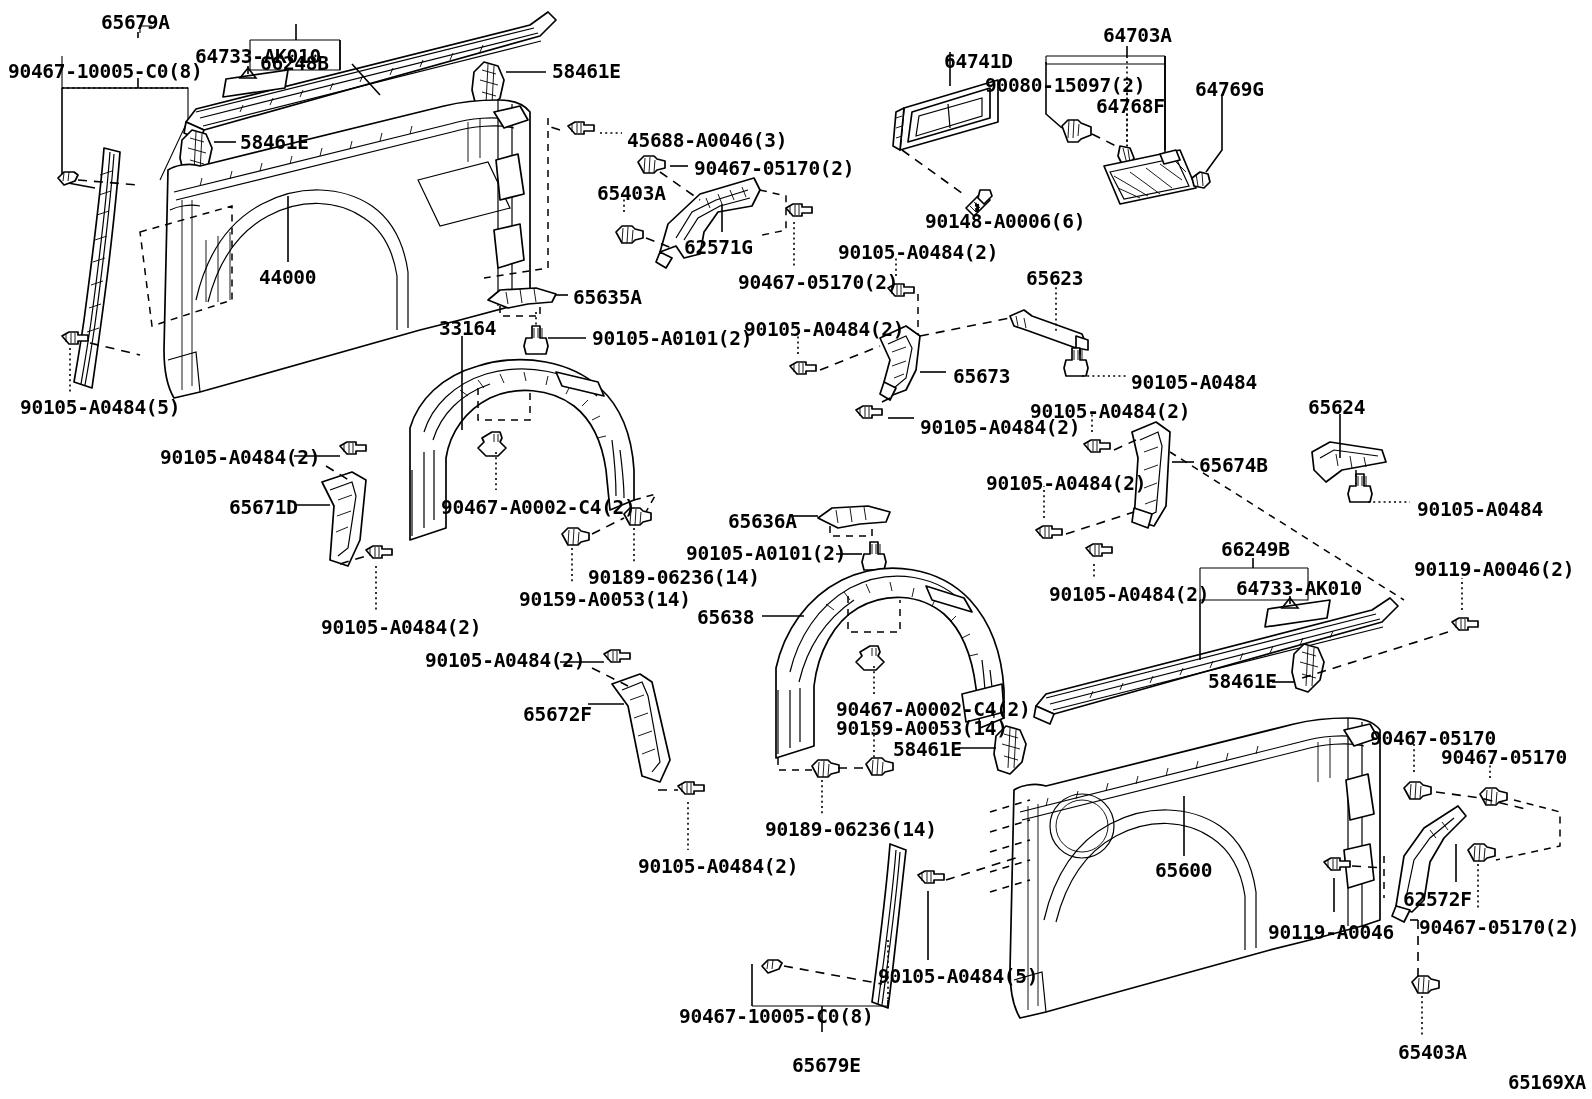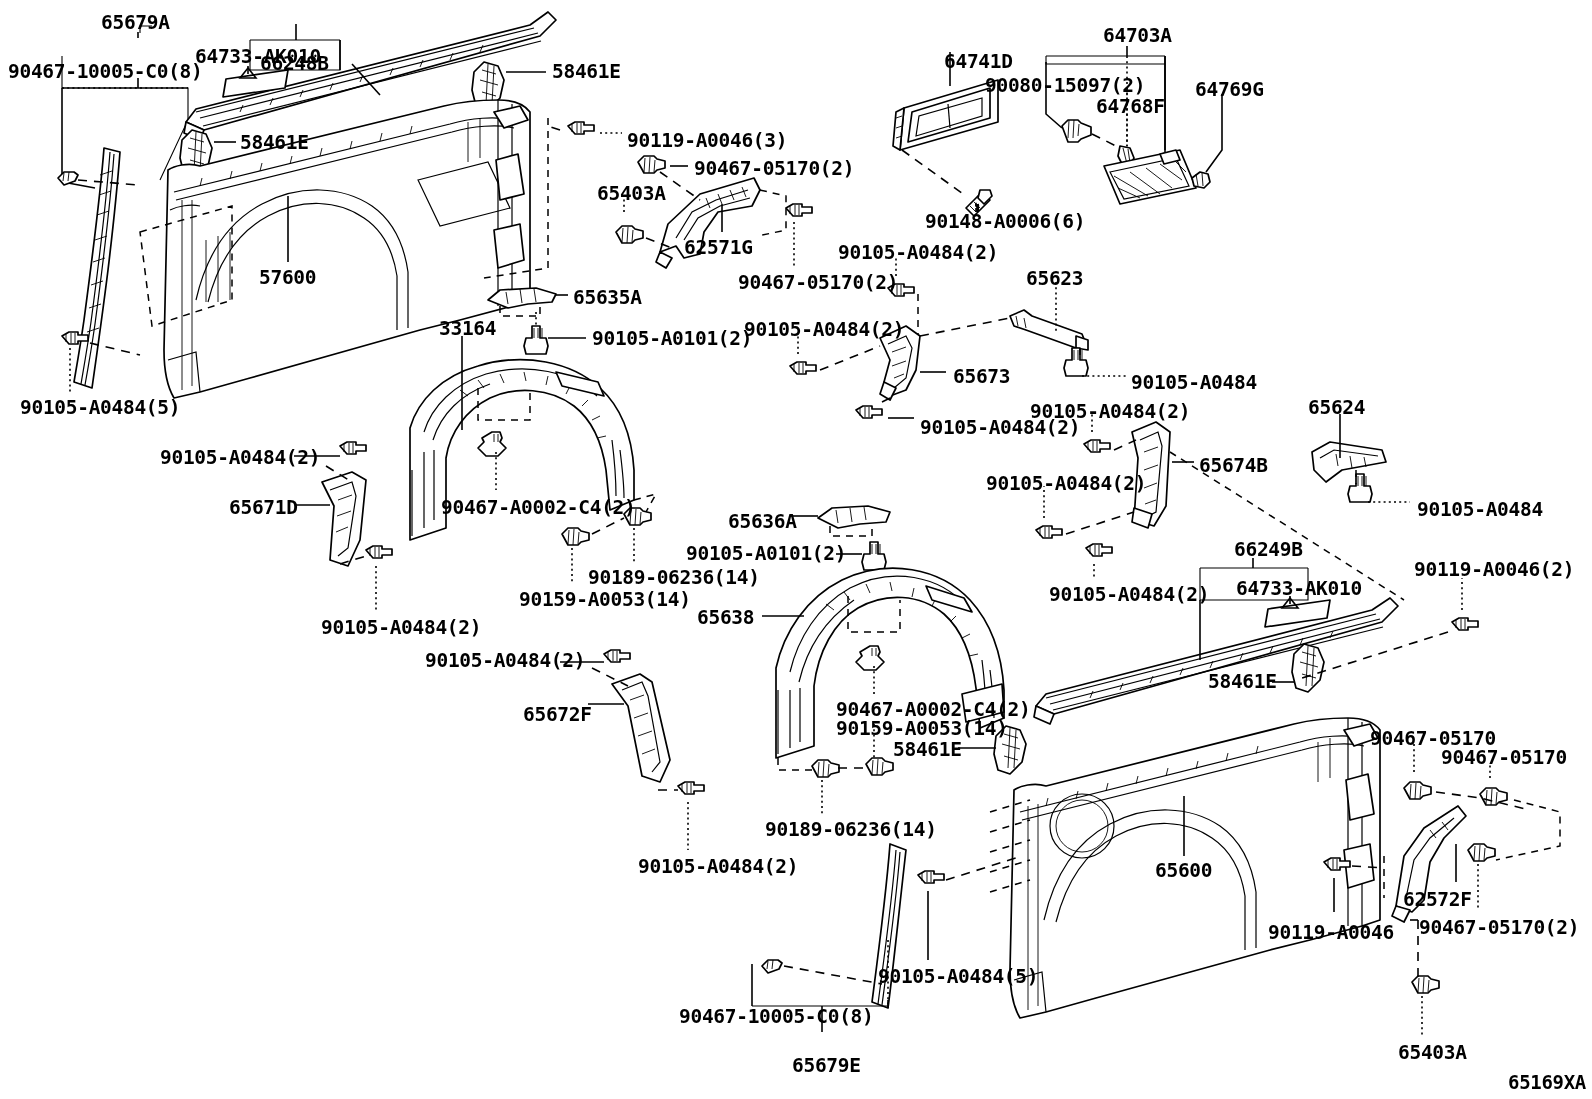--- a/index.html
+++ b/index.html
@@ -674,26 +674,26 @@
     <path class="dsh" d="M946,880 L1022,856"></path>
 
   </svg>
 
   <div class="lbl" style="left:101px;top:13px;">65679A</div>
   <div class="lbl" style="left:260px;top:6px;margin-top:48px;">66248B</div>
   <div class="lbl" style="left:195px;top:47px;">64733-AK010</div>
   <div class="lbl" style="left:8px;top:62px;">90467-10005-C0(8)</div>
   <div class="lbl" style="left:552px;top:62px;">58461E</div>
   <div class="lbl" style="left:240px;top:133px;">58461E</div>
-  <div class="lbl" style="left:627px;top:131px;">90119-A0046(3)</div>
+  <div class="lbl" style="left:627px;top:131px;">45688-A0046(3)</div>
   <div class="lbl" style="left:694px;top:159px;">90467-05170(2)</div>
   <div class="lbl" style="left:597px;top:184px;">65403A</div>
   <div class="lbl" style="left:684px;top:238px;">62571G</div>
   <div class="lbl" style="left:738px;top:273px;">90467-05170(2)</div>
-  <div class="lbl" style="left:259px;top:268px;">57600</div>
+  <div class="lbl" style="left:259px;top:268px;">44000</div>
   <div class="lbl" style="left:573px;top:288px;">65635A</div>
   <div class="lbl" style="left:439px;top:319px;">33164</div>
   <div class="lbl" style="left:592px;top:329px;">90105-A0101(2)</div>
   <div class="lbl" style="left:20px;top:398px;">90105-A0484(5)</div>
   <div class="lbl" style="left:160px;top:448px;">90105-A0484(2)</div>
   <div class="lbl" style="left:229px;top:498px;">65671D</div>
   <div class="lbl" style="left:441px;top:498px;">90467-A0002-C4(2)</div>
   <div class="lbl" style="left:588px;top:568px;">90189-06236(14)</div>
   <div class="lbl" style="left:519px;top:590px;">90159-A0053(14)</div>
   <div class="lbl" style="left:321px;top:618px;">90105-A0484(2)</div>
@@ -720,21 +720,21 @@
   <div class="lbl" style="left:1026px;top:269px;">65623</div>
   <div class="lbl" style="left:744px;top:320px;">90105-A0484(2)</div>
   <div class="lbl" style="left:953px;top:367px;">65673</div>
   <div class="lbl" style="left:1131px;top:373px;">90105-A0484</div>
   <div class="lbl" style="left:1030px;top:402px;">90105-A0484(2)</div>
   <div class="lbl" style="left:920px;top:418px;">90105-A0484(2)</div>
   <div class="lbl" style="left:1308px;top:398px;">65624</div>
   <div class="lbl" style="left:1199px;top:456px;">65674B</div>
   <div class="lbl" style="left:986px;top:474px;">90105-A0484(2)</div>
   <div class="lbl" style="left:1417px;top:500px;">90105-A0484</div>
-  <div class="lbl" style="left:1221px;top:540px;margin-left:13px;">66249B</div>
+  <div class="lbl" style="left:1221px;top:540px;">66249B</div>
   <div class="lbl" style="left:1236px;top:579px;">64733-AK010</div>
   <div class="lbl" style="left:1049px;top:585px;">90105-A0484(2)</div>
   <div class="lbl" style="left:1414px;top:560px;">90119-A0046(2)</div>
   <div class="lbl" style="left:1208px;top:672px;">58461E</div>
   <div class="lbl" style="left:1370px;top:729px;">90467-05170</div>
   <div class="lbl" style="left:1441px;top:748px;">90467-05170</div>
   <div class="lbl" style="left:1155px;top:861px;">65600</div>
   <div class="lbl" style="left:1403px;top:890px;">62572F</div>
   <div class="lbl" style="left:1419px;top:918px;">90467-05170(2)</div>
   <div class="lbl" style="left:1268px;top:923px;">90119-A0046</div>

